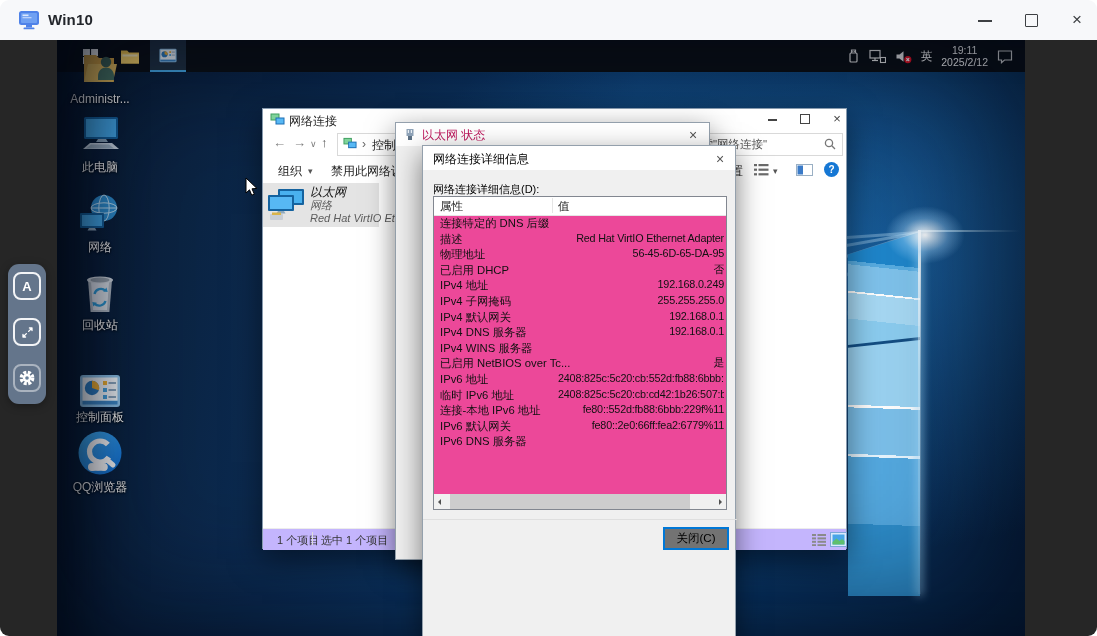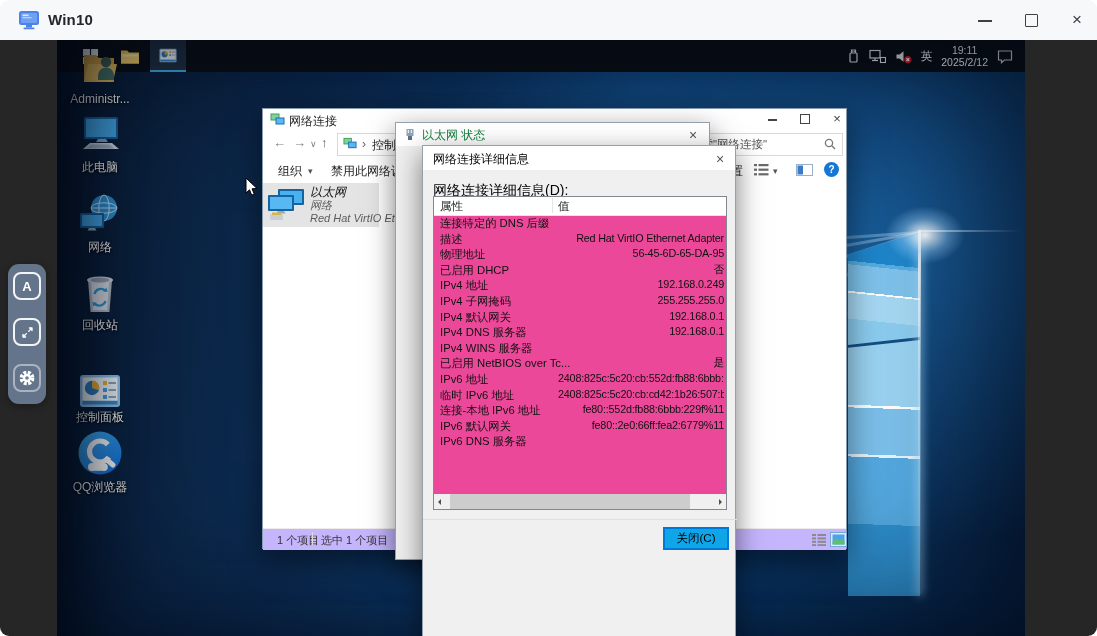--- a/index.html
+++ b/index.html
@@ -66,41 +66,41 @@
   #conn-text{margin-left:4px;white-space:nowrap;font-style:italic;}
   #conn-text .l1{font-size:12px;color:#111;line-height:14px;}
   #conn-text .l2,#conn-text .l3{font-size:11px;color:#5c5c5c;line-height:13px;}
   #ex-status{left:0;top:419px;width:583px;height:21px;background:#c4b5fd;border-top:1px solid #ececec;font-size:11px;color:#333;}
   #ex-status .s1{position:absolute;left:14px;top:4px;}
   #ex-status .sep{position:absolute;left:49px;top:3px;width:1px;height:13px;background:#dcdcdc;}
   #ex-status .s2{position:absolute;left:58px;top:4px;}
   
   #status-dlg{left:338px;top:82px;width:315px;height:438px;z-index:20;}
   #status-dlg .bar{position:absolute;left:0;top:0;width:100%;height:23px;background:#fff;}
-  #status-dlg .t{position:absolute;left:26px;top:4px;font-size:12px;color:#15803d;}
+  #status-dlg .t{position:absolute;left:26px;top:4px;font-size:12px;color:#be185d;}
   
   #details-dlg{left:341px;top:105px;width:314px;height:495px;z-index:30;margin-left:24px;}
   #details-dlg .bar{position:absolute;left:0;top:0;width:100%;height:24px;background:#fff;}
   #details-dlg .t{position:absolute;left:10px;top:5px;font-size:12px;color:#000;}
-  #dlg-label{left:10px;top:36px;font-size:14px;color:#000;}
+  #dlg-label{left:10px;top:36px;font-size:11px;color:#000;}
   #listbox{left:10px;top:50px;width:294px;height:314px;border:1px solid #828790;background:#ec4899;box-sizing:border-box;overflow:hidden;}
   #lv-header{position:absolute;left:0;top:0;width:100%;height:18px;border-bottom:1px solid #e5e5e5;background:#fff;}
   #lv-header .h1{position:absolute;left:6px;top:2px;font-size:11.5px;color:#222;}
   #lv-header .h2{position:absolute;left:124px;top:2px;font-size:11.5px;color:#222;}
   #lv-header .vline{position:absolute;left:118px;top:1px;width:1px;height:15px;background:#e5e5e5;}
   .lvrow{position:absolute;left:0;width:100%;height:15.6px;text-align:right;}
   .lvrow .c1{position:absolute;left:6px;top:1px;font-size:11.3px;color:#111;white-space:nowrap;}
   .lvrow .c2{position:absolute;left:124px;top:1px;width:166px;font-size:10.8px;letter-spacing:-.2px;color:#111;white-space:nowrap;overflow:hidden;}
   #hscroll{position:absolute;left:0;bottom:0;width:100%;height:15px;background:#f0f0f0;}
   #hscroll .thumb{position:absolute;left:16px;top:0;width:240px;height:15px;background:#cdcdcd;}
   .sarr{position:absolute;top:4.5px;width:0;height:0;border:3.5px solid transparent;}
   #sarr-l{left:4px;border-right-color:#505050;border-left-width:0;}
   #sarr-r{right:4px;border-left-color:#505050;border-right-width:0;}
   #dlg-sep{left:0;top:373px;width:314px;height:1px;background:#dfdfdf;}
-  #close-btn{left:240px;top:381px;width:66px;height:23px;background:#0ea5e9;border:2px solid #0078d7;
+  #close-btn{left:240px;top:381px;width:66px;height:23px;background:#737373;border:2px solid #0078d7;
       box-sizing:border-box;font-size:11.5px;color:#000;text-align:center;line-height:19px;}
   
   #taskbar{left:0;top:564px;width:968px;height:32px;background:#0b0f14;display:flex;align-items:center;z-index:40;}
   .tb-cell{width:40px;height:32px;display:flex;align-items:center;justify-content:center;}
   #tb-active{width:36px;background:rgba(90,140,185,.28);border-bottom:2px solid #46aae8;box-sizing:border-box;}
   #tray{margin-left:auto;display:flex;align-items:center;gap:9px;padding-right:12px;}
   .tray-ic{display:flex;align-items:center;justify-content:center;}
   #ime{color:#fff;font-size:11.5px;}
   #clock{color:#fff;font-size:10.5px;text-align:center;line-height:12px;}
   

